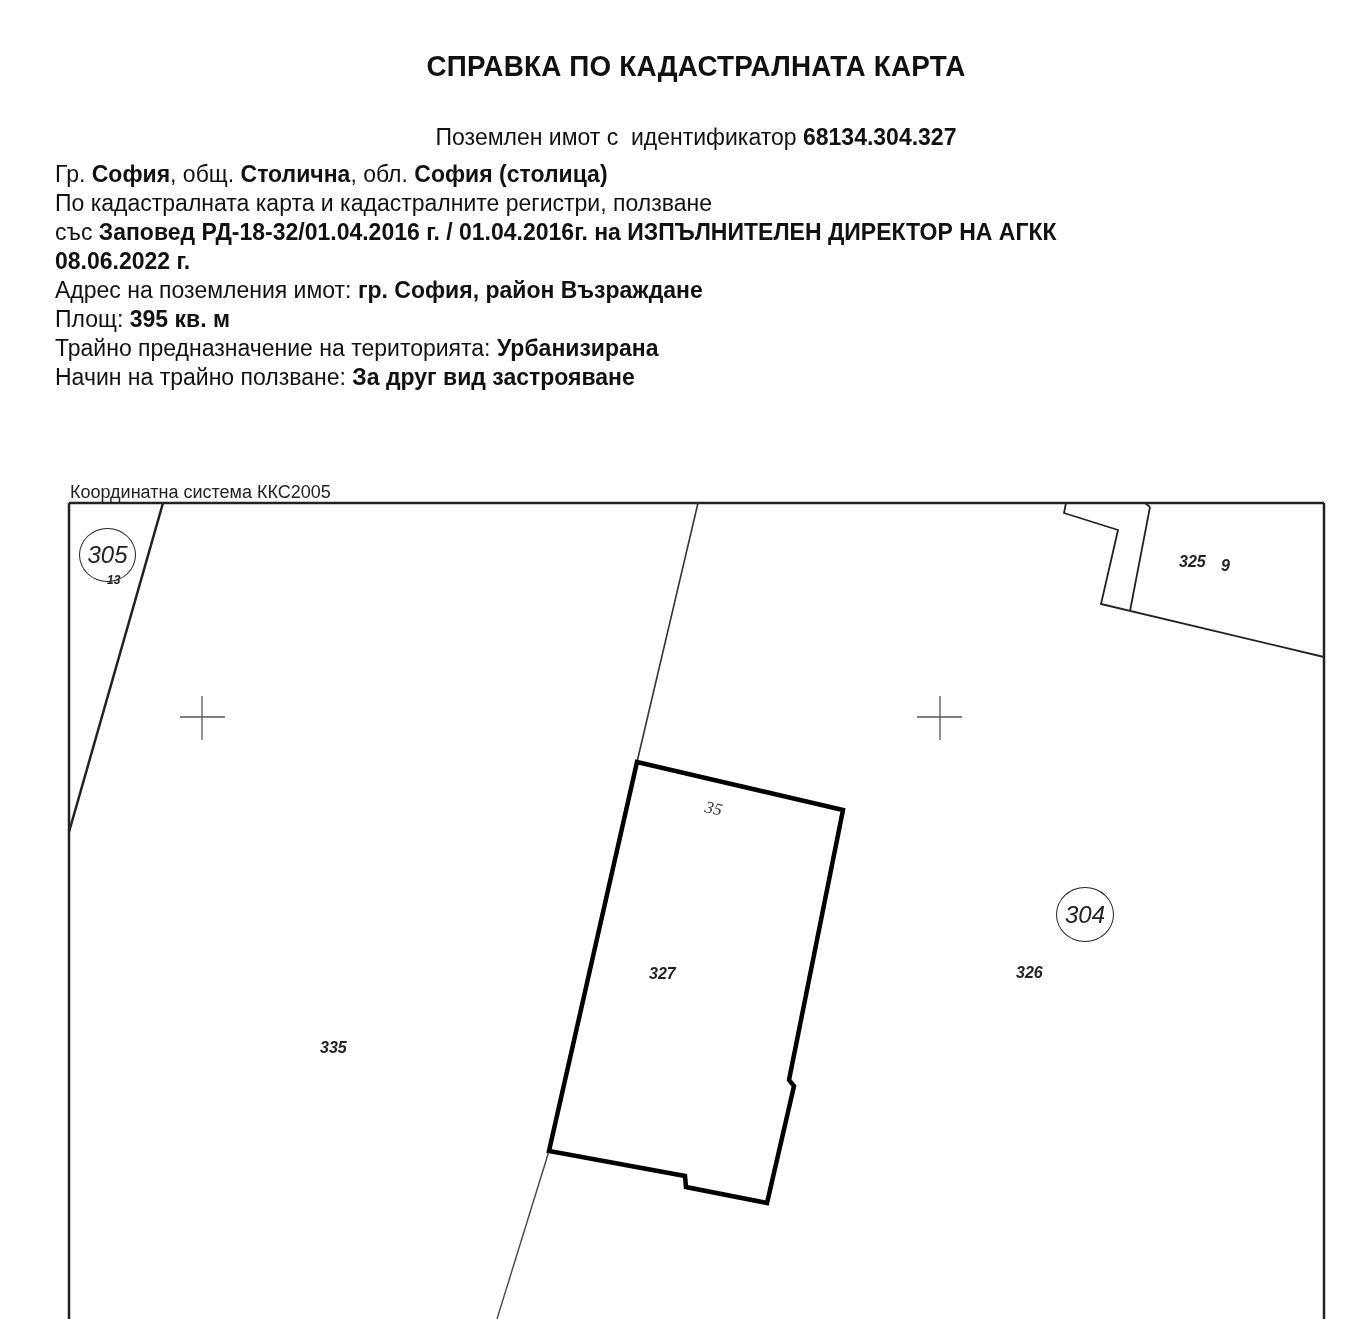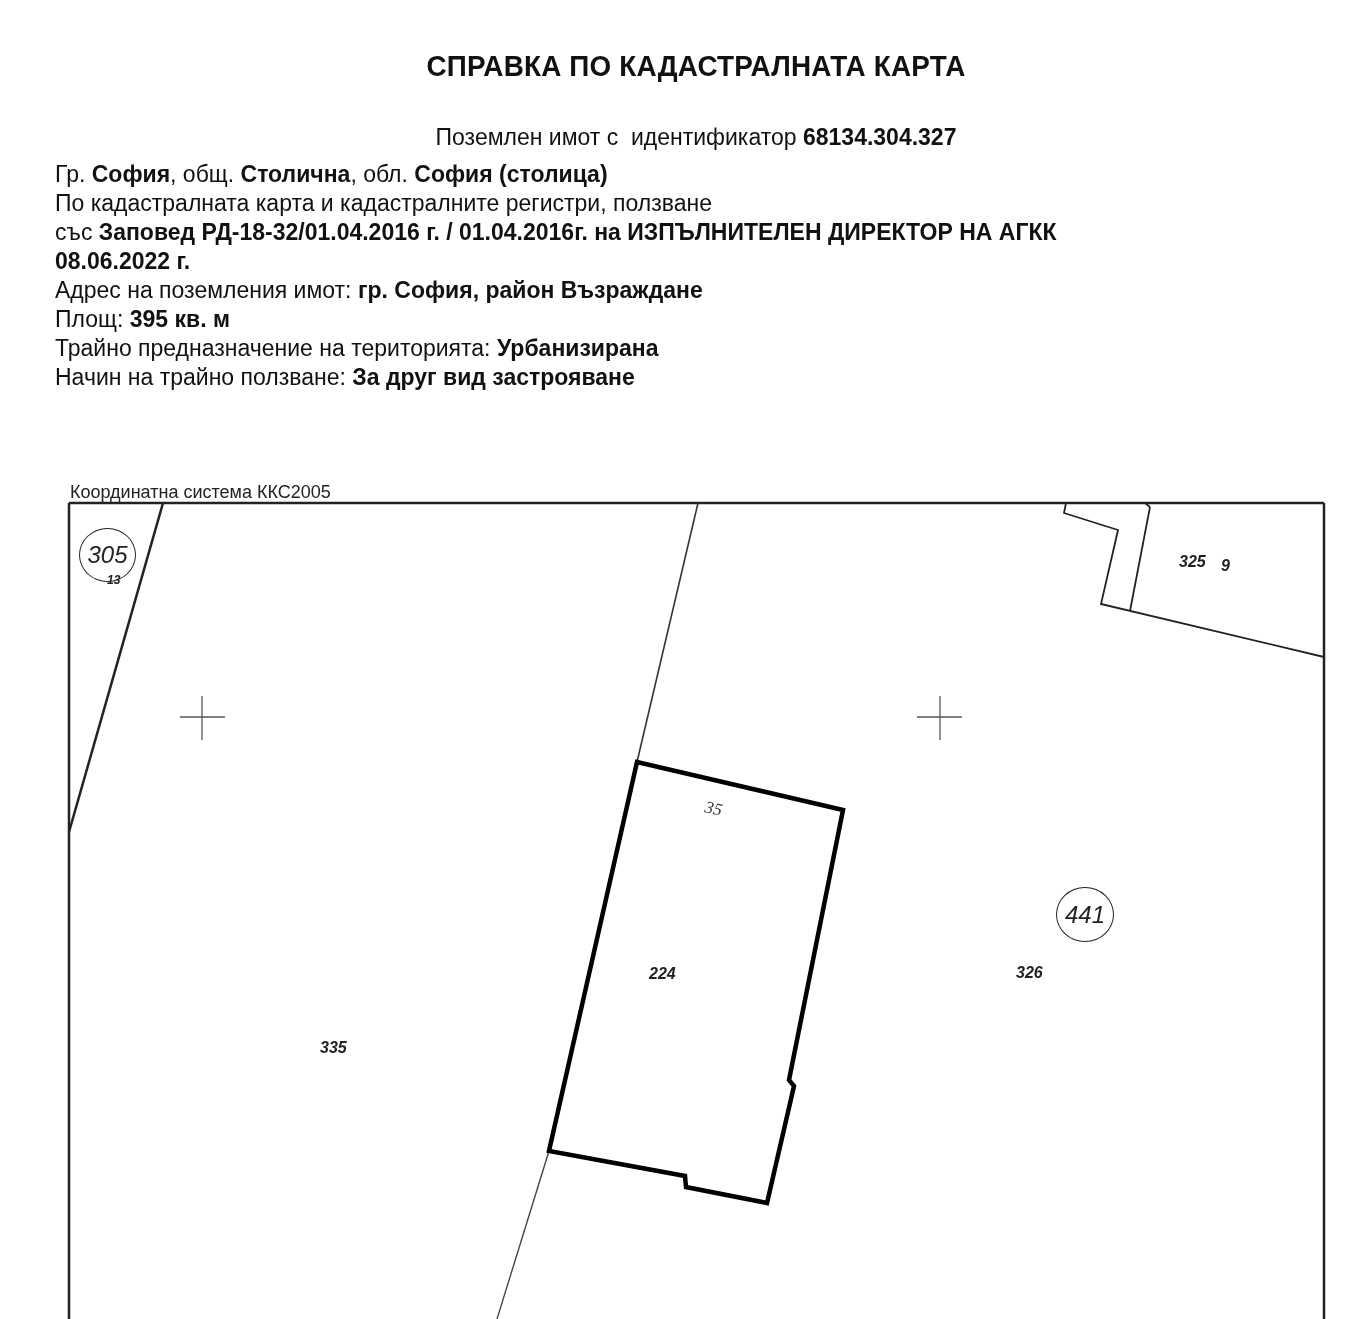--- a/index.html
+++ b/index.html
@@ -161,22 +161,22 @@
 
   <g stroke="#555" stroke-width="1.3">
     <line x1="180" y1="717" x2="225" y2="717"></line>
     <line x1="202" y1="696" x2="202" y2="740"></line>
     <line x1="917" y1="717" x2="962" y2="717"></line>
     <line x1="940" y1="696" x2="940" y2="740"></line>
   </g>
 </svg>
 
 <div class="quarter-circle" style="left:79px; top:528px; width:55px; height:52px;">305</div>
-<div class="quarter-circle" style="left:1056px; top:887px; width:56px; height:53px;">441</div>
+<div class="quarter-circle" style="left:1056px; top:887px; width:56px; height:53px;">304</div>
 
 <div class="map-label" style="left:107px; top:566px; font-size:12px;">13</div>
 <div class="map-label" style="left:1179px; top:546px; font-size:16px;">325</div>
 <div class="map-label" style="left:1221px; top:550px; font-size:16px;">9</div>
-<div class="map-label" style="left:649px; top:958px; font-size:16px;">224</div>
+<div class="map-label" style="left:649px; top:958px; font-size:16px;">327</div>
 <div class="map-label" style="left:1016px; top:957px; font-size:16px;">326</div>
 <div class="map-label" style="left:320px; top:1032px; font-size:16px;">335</div>
 
 <div class="serif-label" style="left:705px; top:799px; transform: rotate(13deg);">35</div>
 
 </body></html>

